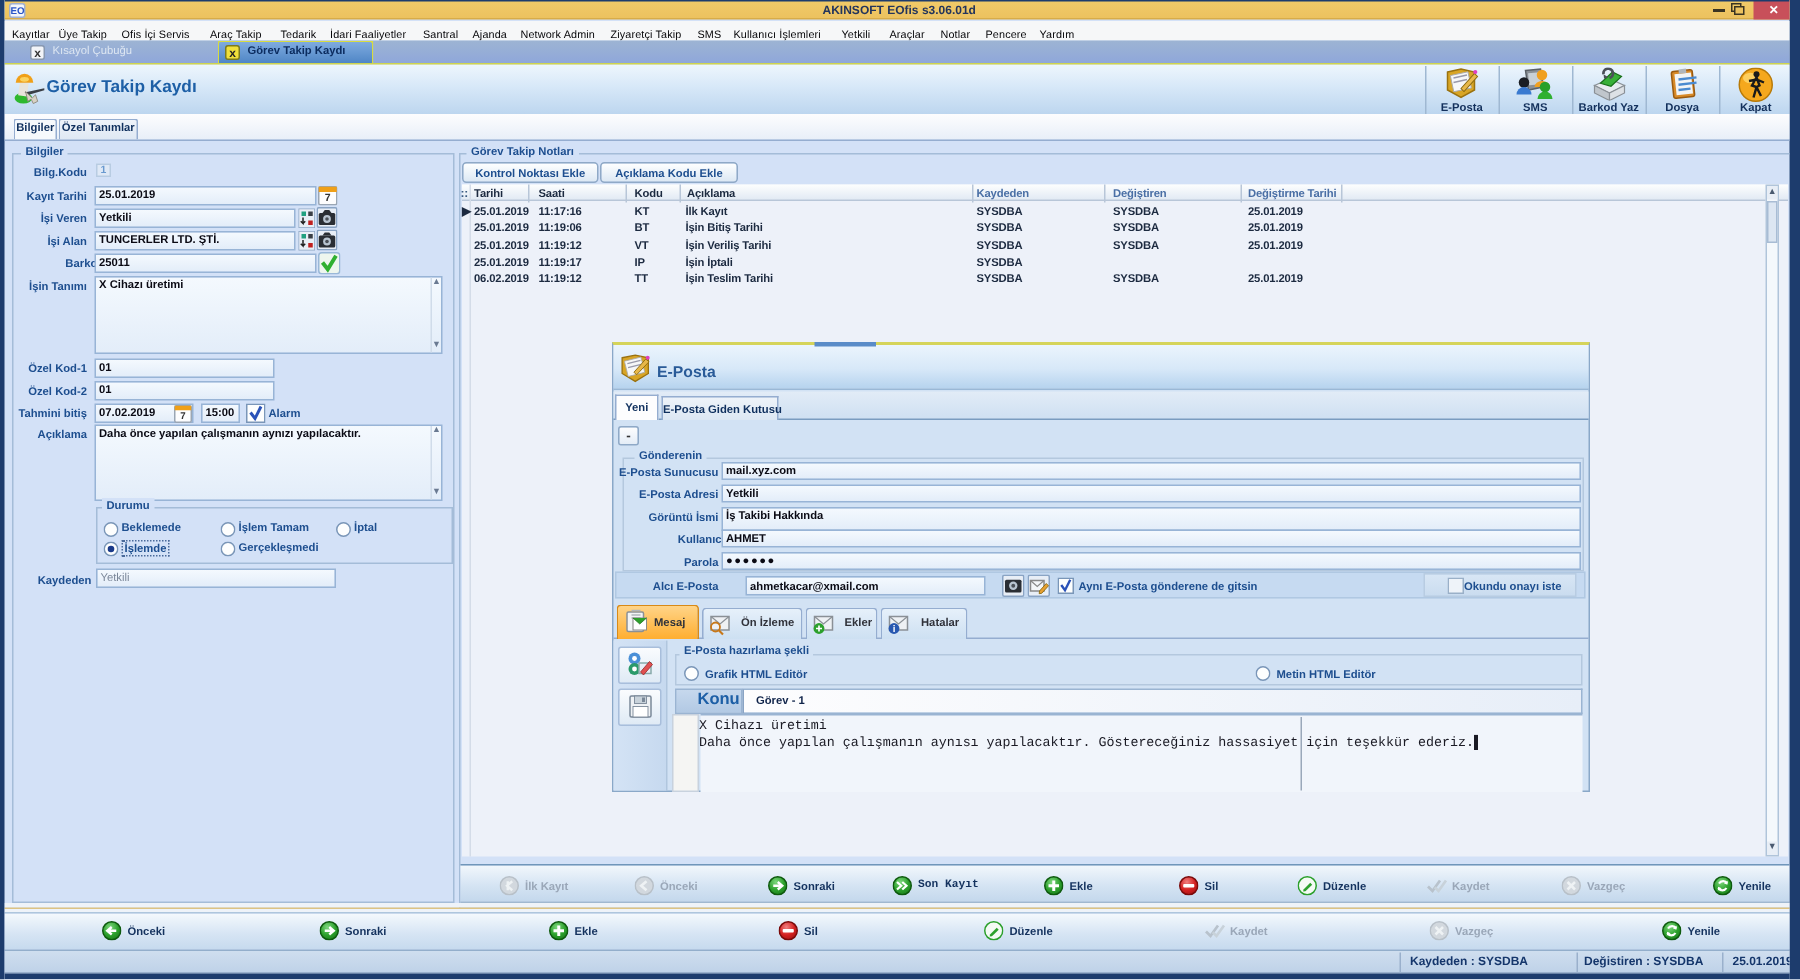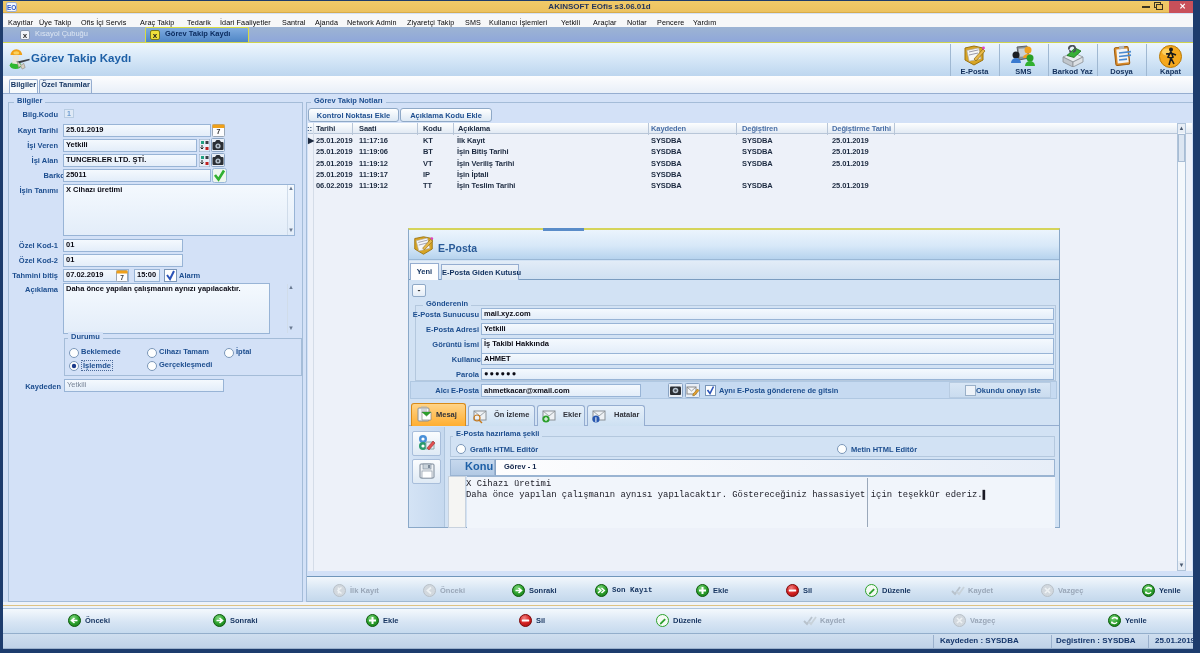--- a/index.html
+++ b/index.html
@@ -156,25 +156,25 @@
   <div class="fld" style="left:60px;top:184px;width:232px;height:52px;">X Cihazı üretimi</div>
   <div class="lbl" style="left:0px;top:241px;width:55px;">Özel Kod-1</div>
   <div class="fld" style="left:60px;top:239px;width:120px;height:13px;">01</div>
   <div class="lbl" style="left:0px;top:256px;width:55px;">Özel Kod-2</div>
   <div class="fld" style="left:60px;top:254px;width:120px;height:13px;">01</div>
   <div class="lbl" style="left:0px;top:271px;width:55px;">Tahmini bitiş</div>
   <div class="fld" style="left:60px;top:269px;width:66px;height:13px;">07.02.2019</div>
   <div class="fld" style="left:131px;top:269px;width:26px;height:13px;">15:00</div>
   <div class="lbl" style="left:176px;top:271px;width:40px;text-align:left;color:#1d4e8f;">Alarm</div>
   <div class="lbl" style="left:0px;top:285px;width:55px;">Açıklama</div>
-  <div class="fld" style="left:60px;top:283px;width:207px;height:51px;">Daha önce yapılan çalışmanın aynızı yapılacaktır.</div>
+  <div class="fld" style="left:60px;top:283px;width:232px;height:51px;">Daha önce yapılan çalışmanın aynızı yapılacaktır.</div>
   <div class="grp" style="left:61px;top:338px;width:238px;height:38px;"></div>
   <div class="grplbl" style="left:65px;top:332px;">Durumu</div>
   <div class="lbl" style="left:78px;top:347px;text-align:left;">Beklemede</div>
-  <div class="lbl" style="left:156px;top:347px;text-align:left;">Cihazı Tamam</div>
+  <div class="lbl" style="left:156px;top:347px;text-align:left;">İşlem Tamam</div>
   <div class="lbl" style="left:233px;top:347px;text-align:left;">İptal</div>
   <div class="lbl" style="left:78px;top:360px;text-align:left;border:1px dotted #4a6a9a;padding:0 1px;">İşlemde</div>
   <div class="lbl" style="left:156px;top:360px;text-align:left;">Gerçekleşmedi</div>
   <div class="lbl" style="left:12px;top:382px;width:46px;">Kaydeden</div>
   <div class="fld" style="left:61px;top:379px;width:160px;height:13px;color:#7a8698;font-weight:normal;">Yetkili</div>
 
   <svg style="left:209px;top:123px;" width="13" height="14" viewBox="0 0 13 14">
     <rect x="0.5" y="1.5" width="12" height="12" rx="1" fill="#fdfdfe" stroke="#9aa6b4"></rect>
     <rect x="0.5" y="1.5" width="12" height="3.5" fill="#f0a018"></rect>
     <text x="6.5" y="11" font-size="7" font-weight="bold" fill="#333" text-anchor="middle">7</text>
@@ -401,21 +401,21 @@
     <div class="lbl" style="left:0px;top:95px;width:70px;">E-Posta Adresi</div>
     <div class="fld" style="left:72px;top:93px;width:573px;height:12px;line-height:10px;">Yetkili</div>
     <div class="lbl" style="left:0px;top:110px;width:70px;">Görüntü İsmi</div>
     <div class="fld" style="left:72px;top:108px;width:573px;height:16px;line-height:10px;">İş Takibi Hakkında</div>
     <div class="lbl" style="left:0px;top:125px;width:88px;">Kullanıcı Adı</div>
     <div class="fld" style="left:72px;top:123px;width:573px;height:12px;line-height:10px;">AHMET</div>
     <div class="lbl" style="left:0px;top:140px;width:70px;">Parola</div>
     <div class="fld" style="left:72px;top:138px;width:573px;height:12px;line-height:10px;letter-spacing:1px;">●●●●●●</div>
     <div class="abs" style="left:1px;top:151px;width:647px;height:18px;background:#c6daf1;border:1px solid #b0c8e2;"></div>
     <div class="lbl" style="left:0px;top:156px;width:70px;">Alcı E-Posta</div>
-    <div class="fld" style="left:72px;top:154px;width:160px;height:13px;line-height:11px;">ahmetkacar@xmail.com</div>
+    <div class="fld" style="left:88px;top:154px;width:160px;height:13px;line-height:11px;">ahmetkacar@xmail.com</div>
     <svg style="left:259px;top:153px;" width="15" height="15" viewBox="0 0 15 15">
       <rect x="0.5" y="0.5" width="14" height="14" rx="1" fill="#e8eef6" stroke="#8aa4c4"></rect>
       <rect x="2" y="3.5" width="11" height="8.5" rx="1" fill="#2a2e34"></rect>
       <circle cx="7.5" cy="7.5" r="2.8" fill="#b8c4d0"></circle>
         <circle cx="7.5" cy="7.5" r="1.3" fill="#4a5058"></circle>
     </svg>
     <svg style="left:276px;top:153px;" width="15" height="15" viewBox="0 0 15 15">
       <rect x="0.5" y="0.5" width="14" height="14" rx="1" fill="#e8eef6" stroke="#8aa4c4"></rect>
       <rect x="2" y="4" width="9" height="7" fill="#f4f6f8" stroke="#888"></rect>
       <path d="M2 4 L6.5 8 L11 4" fill="none" stroke="#888" stroke-width="0.8"></path>

